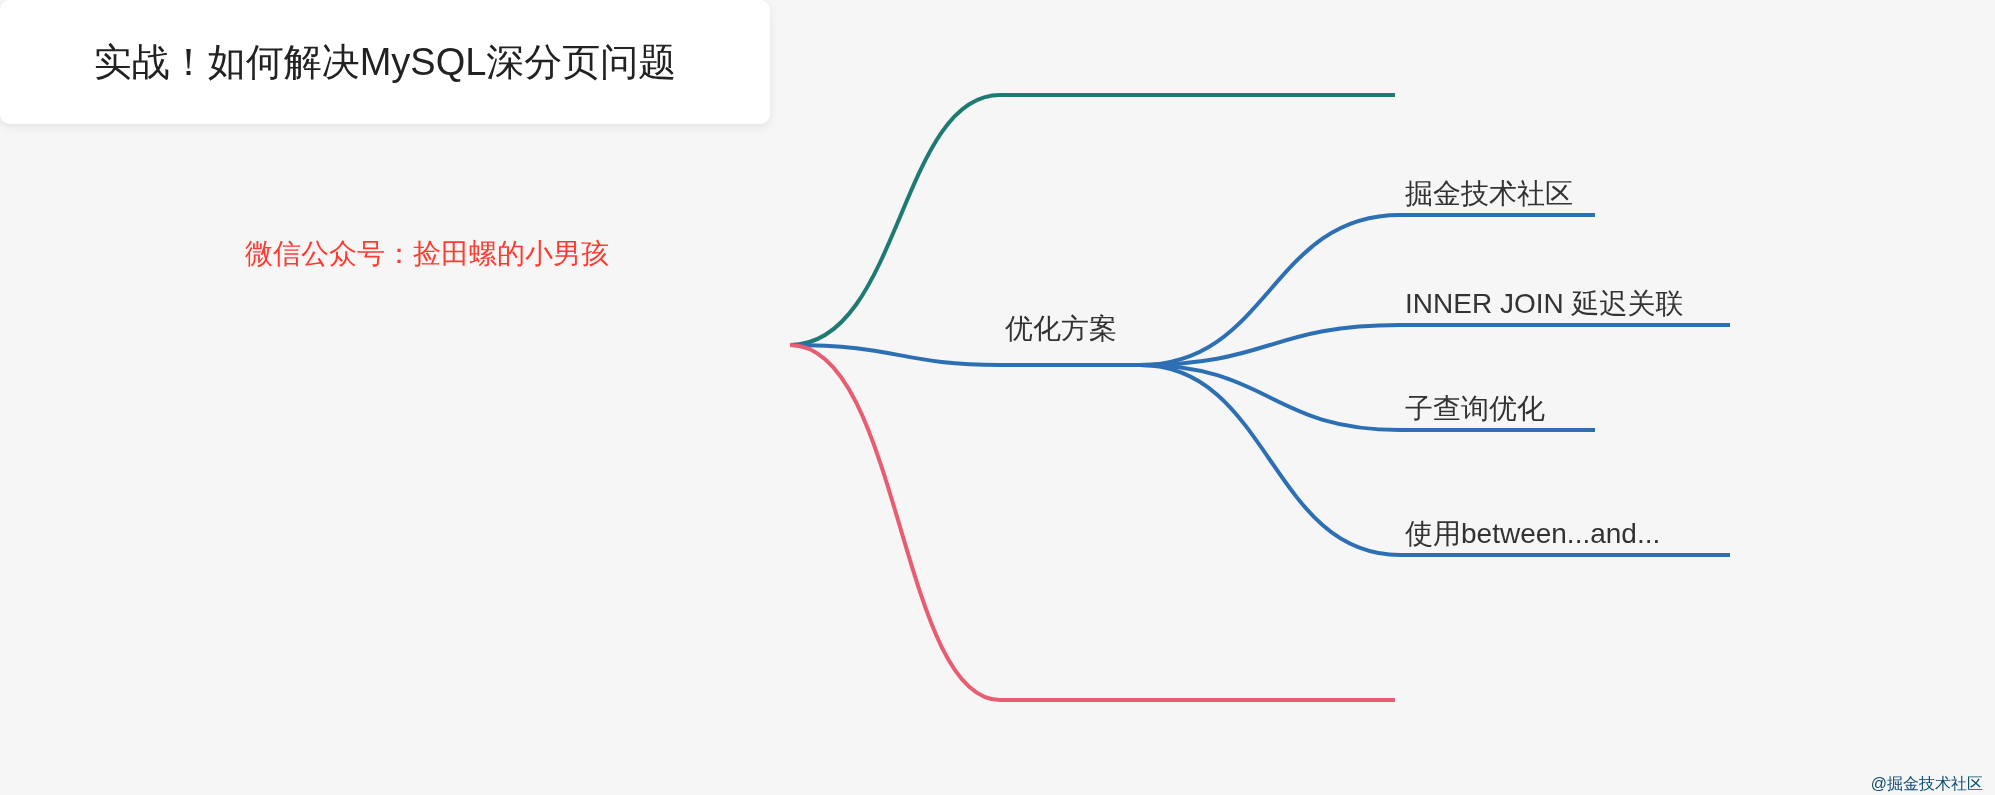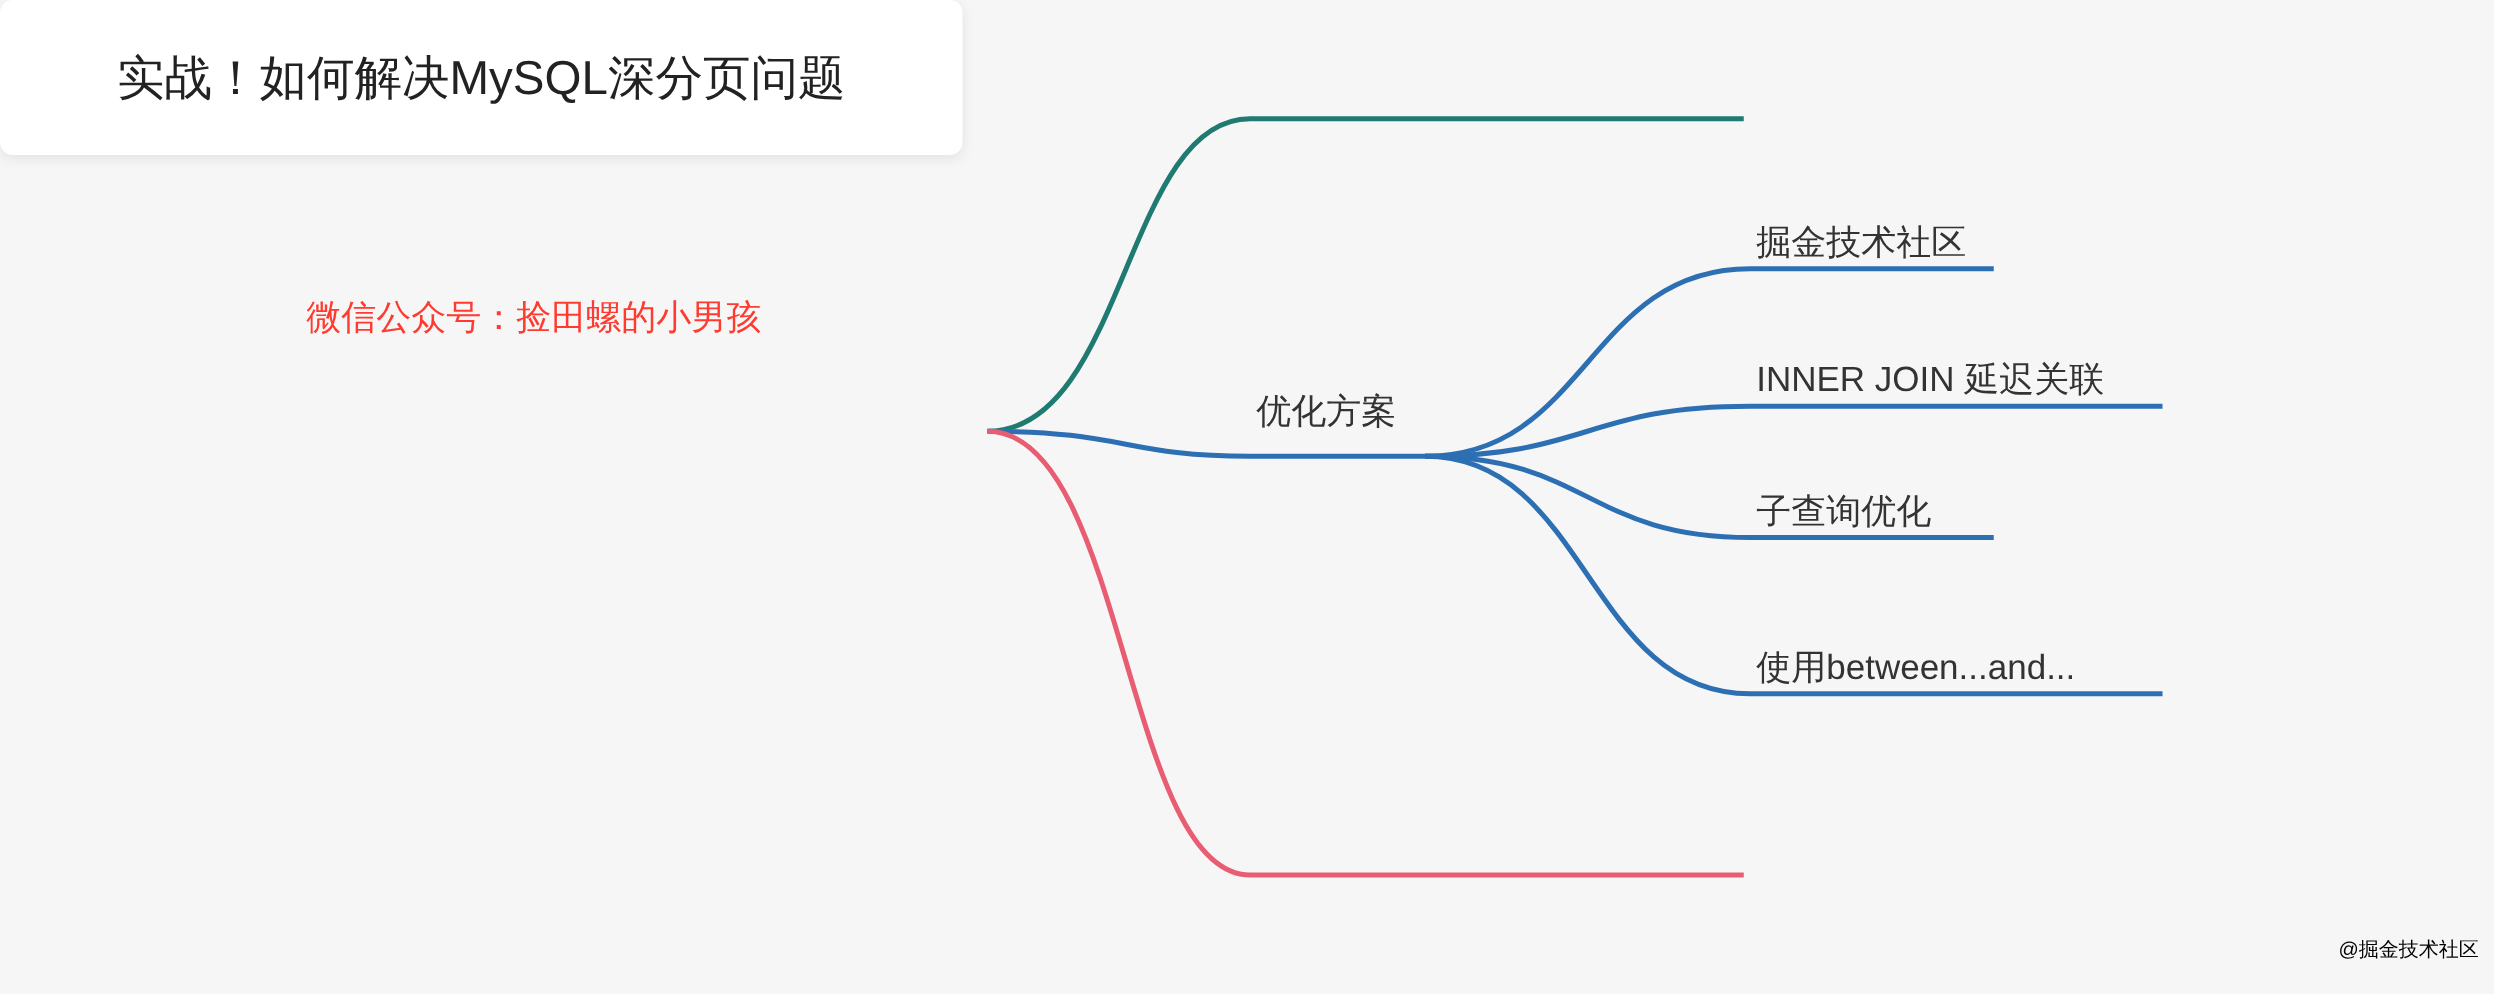--- a/index.html
+++ b/index.html
@@ -1,21 +1,21 @@
 <!DOCTYPE html>
 <html><head>
 <meta charset="utf-8">
 <style>
   html,body{margin:0;padding:0;width:1995px;height:795px;background:#f6f6f6;font-family:"Microsoft YaHei","PingFang SC",Arial,sans-serif;overflow:hidden}
   .canvas{position:relative;width:1995px;height:795px}
   svg.lines{position:absolute;left:0;top:0;width:1995px;height:795px;pointer-events:none}
   .node{position:absolute;font-size:28px;color:#333;white-space:nowrap}
   .root{left:20px;top:290px;width:770px;height:124px;background:#fff;border-radius:10px;box-shadow:0 3px 10px rgba(0,0,0,.08);display:flex;align-items:center;justify-content:center;font-size:38px;font-weight:500;color:#222}
   .subtitle{position:absolute;left:245px;top:235px;font-size:28px;color:#ff3b30;white-space:nowrap}
-  .watermark{position:absolute;right:12px;bottom:24px;font-size:16px;color:#000000;white-space:nowrap}
+  .watermark{position:absolute;right:12px;bottom:0;font-size:16px;color:#0c4a6e;white-space:nowrap}
 </style>
 </head>
 <body>
 <div class="canvas">
 
 <svg class="lines" viewBox="0 0 1995 795">
 
   <path d="M 790 345 C 900 345 900 95 1000 95 L 1395 95" stroke="#1f7a72" stroke-width="4" fill="none"></path>
 
   <path d="M 790 345 C 900 345 900 365 1000 365 L 1140 365" stroke="#2d6fb3" stroke-width="4" fill="none"></path>

